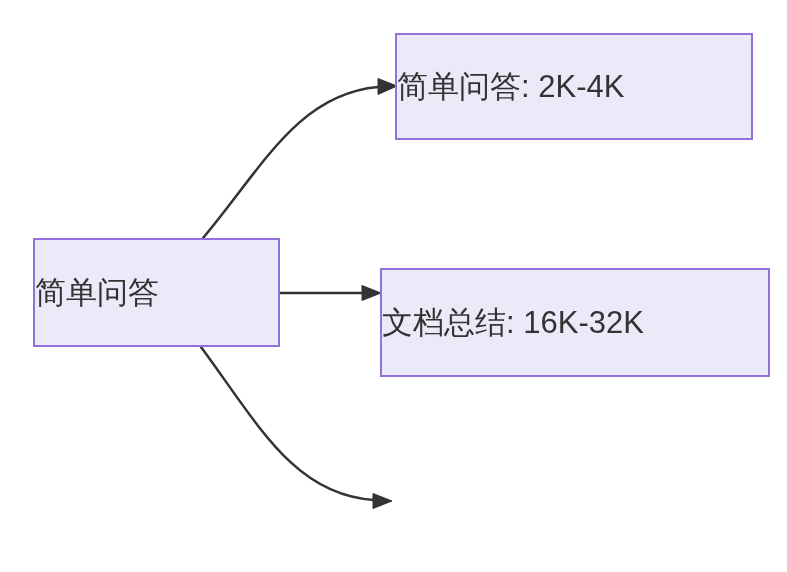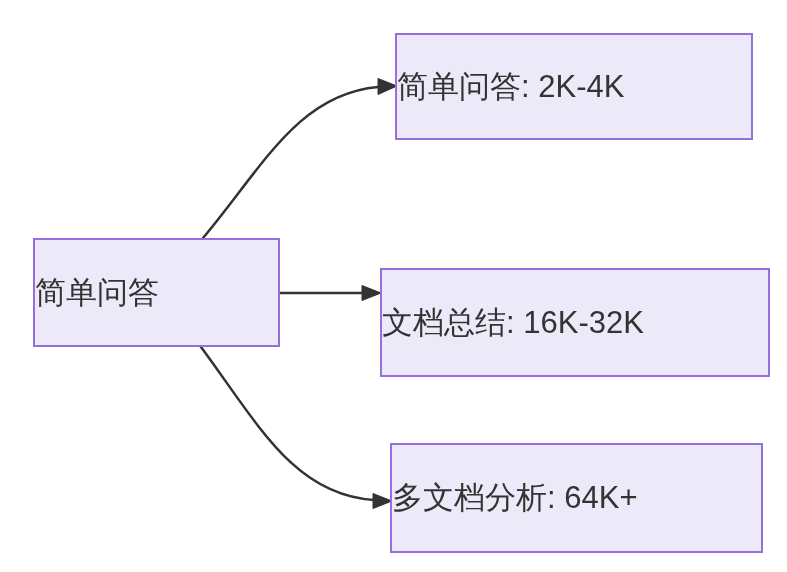--- a/index.html
+++ b/index.html
@@ -76,17 +76,14 @@
   </div>
 
   <div class="node node-child1">
     <span>简单问答: 2K-4K</span>
   </div>
 
   <div class="node node-child2">
     <span>文档总结: 16K-32K</span>
   </div>
 
-  <div class="node node-child3">
-    <span>多文档分析: 64K+</span>
-  </div>
 
 </div>
 
 </body></html>

